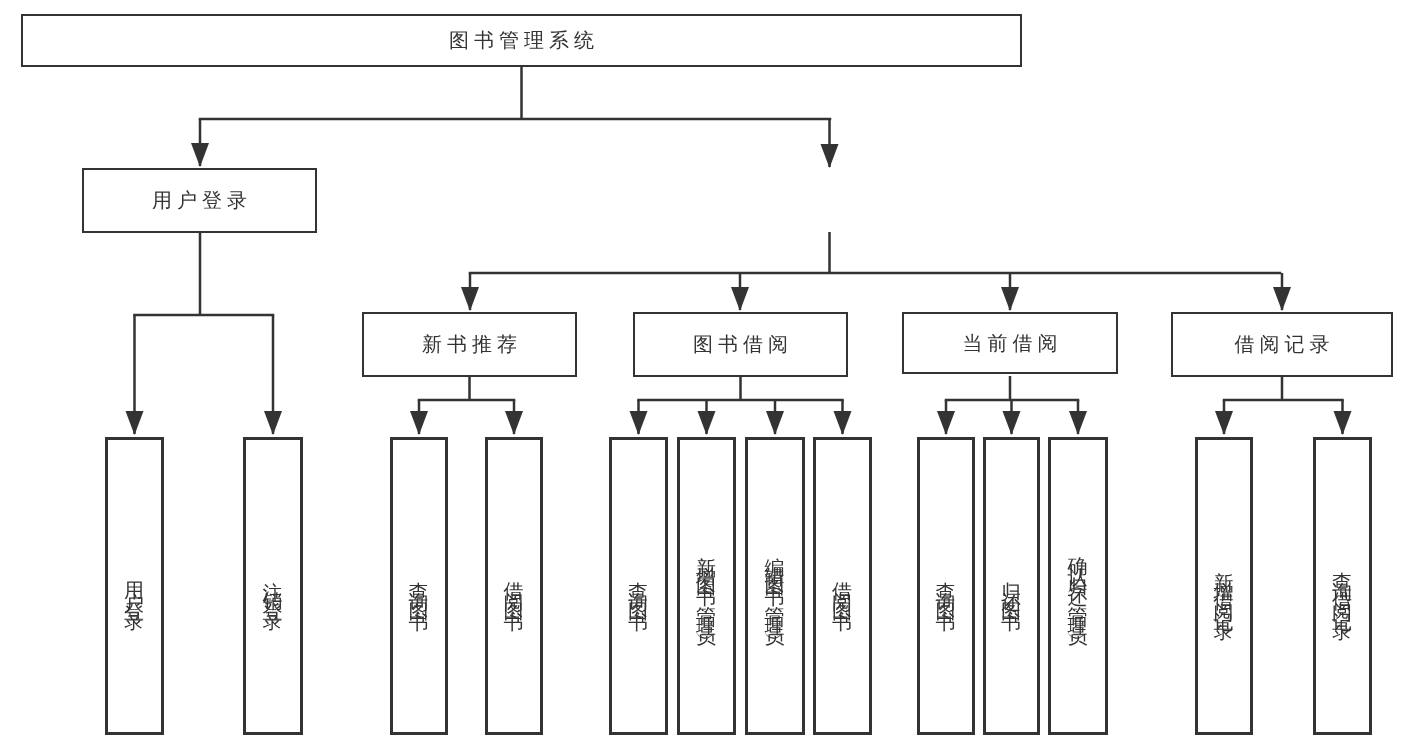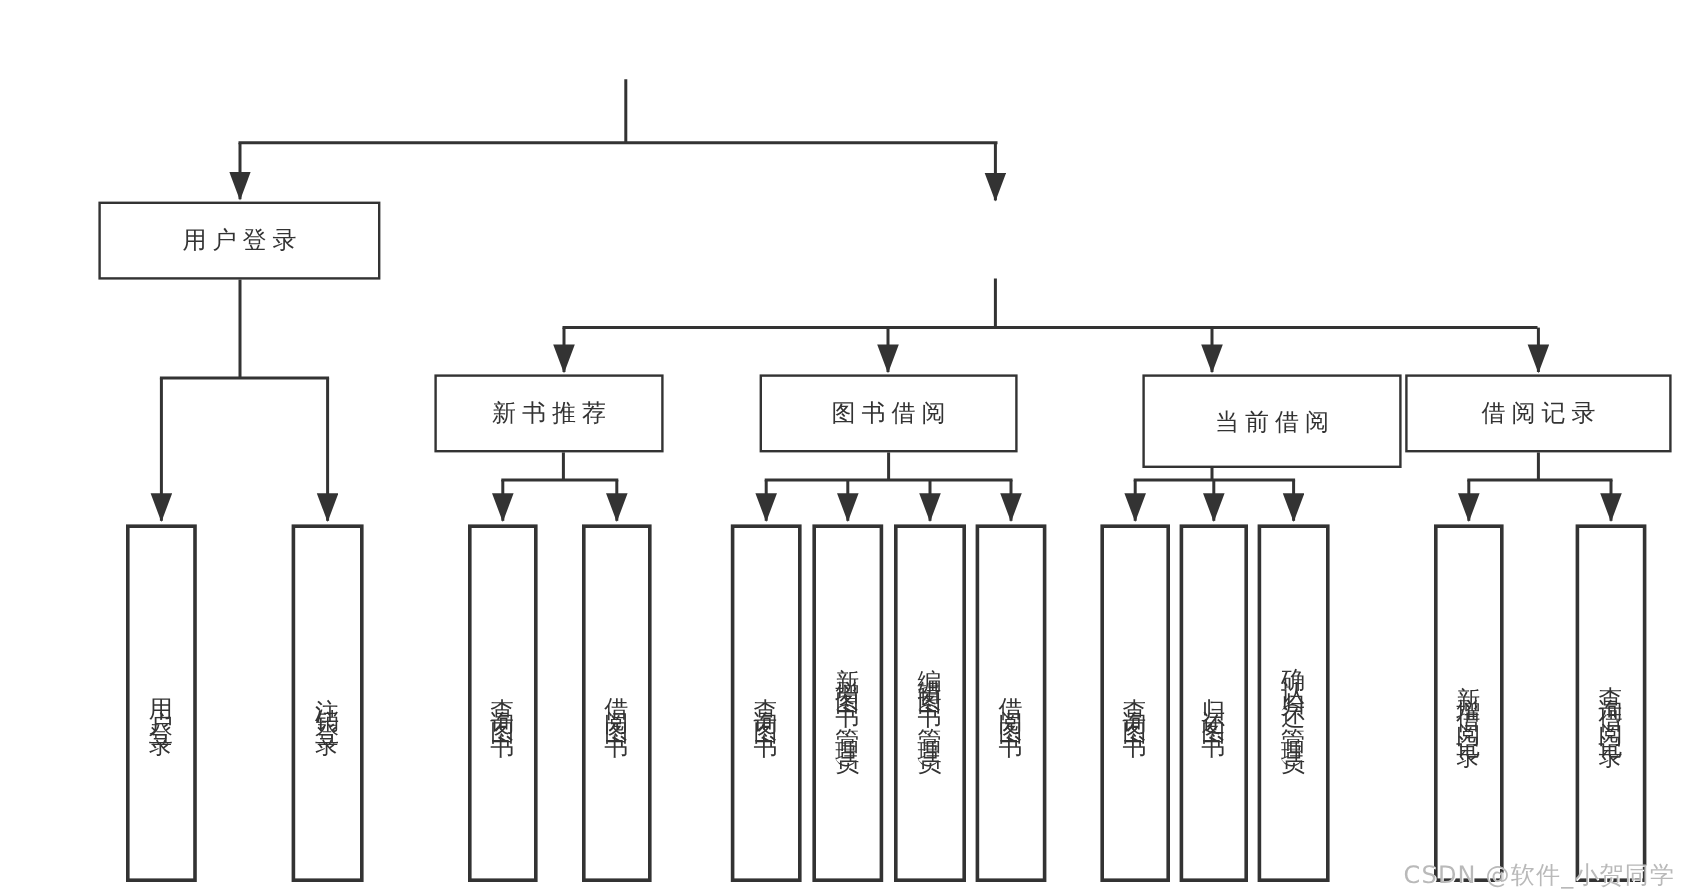--- a/index.html
+++ b/index.html
@@ -83,32 +83,35 @@
       <path d="M775 400 L775 434"></path>
       <path d="M842.5 400 L842.5 434"></path>
       <path d="M946 400 L946 434"></path>
       <path d="M1011.5 400 L1011.5 434"></path>
       <path d="M1078 400 L1078 434"></path>
       <path d="M1224 400 L1224 434"></path>
       <path d="M1342.5 400 L1342.5 434"></path>
     </g>
   </svg>
 
+  <div class="box hbox" style="left:21px; top:14px; width:1001px; height:53px;">
+    <span>图书管理系统</span>
+  </div>
 
   <div class="box hbox" style="left:82px; top:168px; width:235px; height:65px;">
     <span>用户登录</span>
   </div>
 
-  <div class="box hbox" style="left:362px; top:312px; width:191px; height:65px;">
+  <div class="box hbox" style="left:362px; top:312px; width:215px; height:65px;">
     <span>新书推荐</span>
   </div>
   <div class="box hbox" style="left:633px; top:312px; width:215px; height:65px;text-align:center;">
     <span>图书借阅</span>
   </div>
-  <div class="box hbox" style="left:952px; top:312px; width:216px; height:78px;">
+  <div class="box hbox" style="left:902px; top:312px; width:216px; height:62px;">
     <span>当前借阅</span>
   </div>
   <div class="box hbox" style="left:1171px; top:312px; width:222px; height:65px;">
     <span>借阅记录</span>
   </div>
 
   <div class="box vbox" style="left:105px; top:437px; width:59px; height:298px;">
     <span>用户登录</span>
   </div>
   <div class="box vbox" style="left:243px; top:437px; width:60px; height:298px;">
@@ -145,15 +148,14 @@
     <span>确认归还（管理员）</span>
   </div>
 
   <div class="box vbox" style="left:1195px; top:437px; width:58px; height:298px;">
     <span>新增借阅记录</span>
   </div>
   <div class="box vbox" style="left:1313px; top:437px; width:59px; height:298px;">
     <span>查询借阅记录</span>
   </div>
 
-  <div class="watermark">CSDN @软件_小贺同学</div>
 
 </div>
 
 </body></html>

